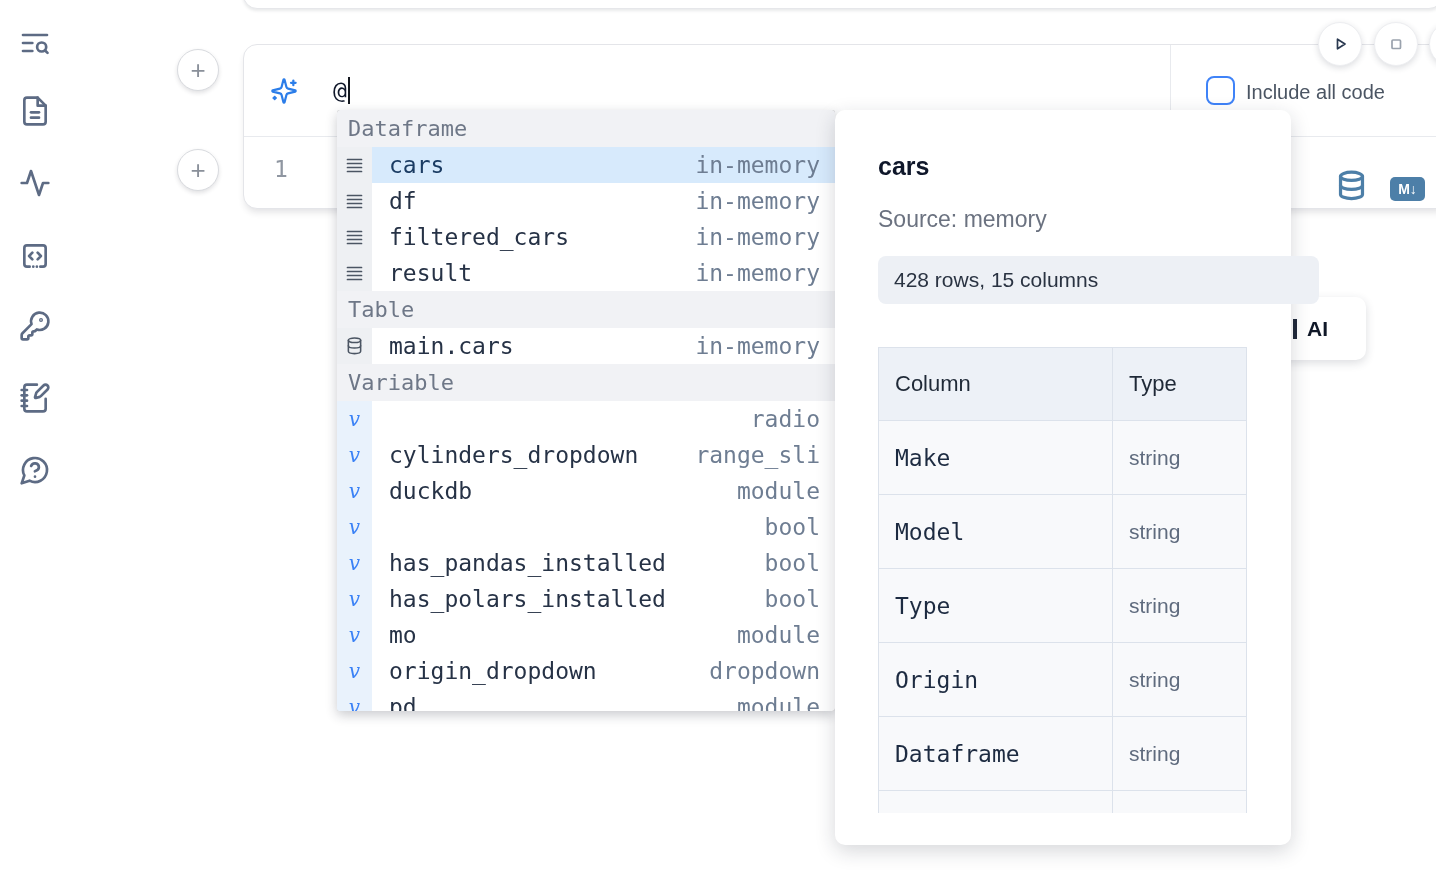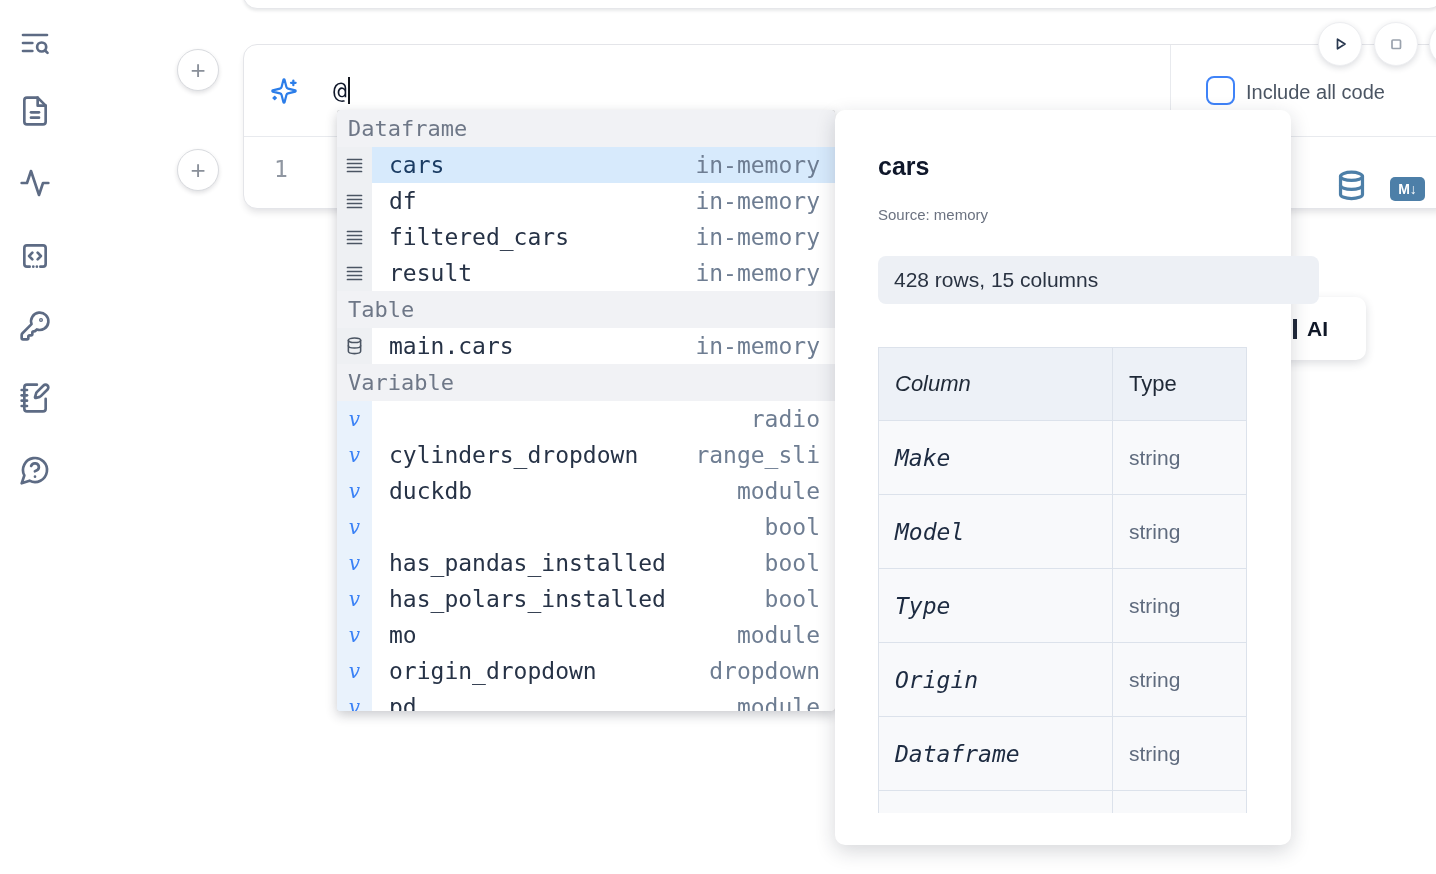--- a/index.html
+++ b/index.html
@@ -95,28 +95,28 @@
   .ac-name { font-size:23px; color:#263246; white-space:nowrap; }
   .ac-row.selected .ac-name { color:#1b3c63; }
   .ac-type { margin-left:auto; font-size:23px; color:#6e7d92; white-space:nowrap; padding-left:12px; }
 
   
   .preview {
     position:absolute; left:835px; top:110px; width:456px; height:735px; background:#fff;
     border-radius:10px; box-shadow:0 6px 20px rgba(30,35,50,0.18); z-index:30;
   }
   .pv-title { position:absolute; left:43px; top:42px; font-size:25px; font-weight:bold; color:#0f172a; }
-  .pv-source { position:absolute; left:43px; top:96px; font-size:15px; color:#6b7280; }
+  .pv-source { position:absolute; left:43px; top:96px; font-size:23px; color:#6b7280; }
   .pv-badge { position:absolute; left:43px; top:146px; width:441px; height:48px; background:#edf0f5;
               border-radius:8px; font-size:21px; color:#2a3342; line-height:48px; padding-left:16px; }
   .pv-table { position:absolute; left:43px; top:237px; width:369px; height:466px; overflow:hidden;
               border-top:1px solid #dce2eb; border-left:1px solid #dce2eb; }
   .pt-row { display:flex; }
   .pt-cell { border-right:1px solid #dce2eb; border-bottom:1px solid #dce2eb; display:flex; align-items:center; padding-left:16px; }
-  .pt-c1 { width:234px;font-style:italic; }
+  .pt-c1 { width:234px; }
   .pt-c2 { width:134px; }
   .pt-head .pt-cell { height:73px; background:#edf1f7; font-size:22px; color:#1f2937; }
   .pt-body .pt-cell { height:74px; background:#f8f9fb; }
   .pt-name { font-family:"DejaVu Sans Mono", monospace; font-size:23px; color:#1d2b41; }
   .pt-type { font-size:21px; color:#5f6b7e; }
 </style>
 </head>
 <body>
 
 <div class="screen">

